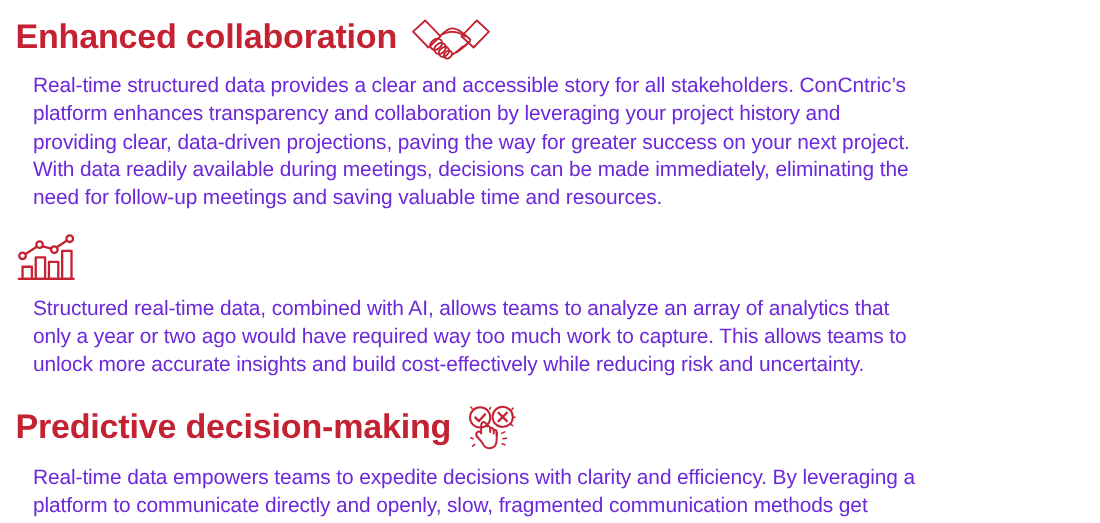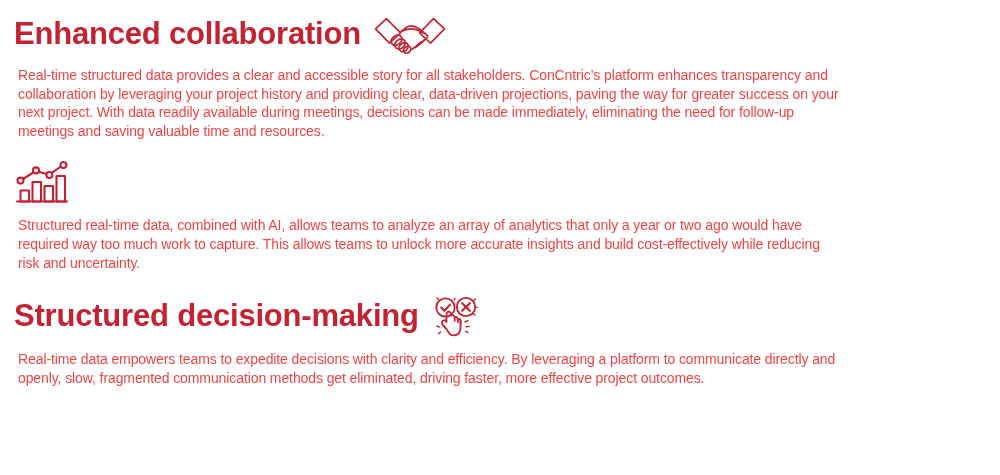--- a/index.html
+++ b/index.html
@@ -48,24 +48,24 @@
   .heading-icon {
     display: inline-flex;
     align-items: center;
     justify-content: center;
     flex: 0 0 auto;
     position: relative;
     top: 1px;
   }
 
   .section-body {
-    margin: 4px;
+    margin: 16px;
     padding: 0;
-    color: #ef4444;
-    font-size: 14px;
+    color: #6d28d9;
+    font-size: 19px;
     line-height: 1.33;
     letter-spacing: -0.1px;
     max-width: 972px;
   }
 
   
   #section-collaboration { margin-top: 4px; }
   #section-collaboration .section-body { margin-top: 12px; }
 
   #section-predictive { margin-top: 20px; }
@@ -144,21 +144,21 @@
           <circle cx="35.4" cy="14.0" r="3.0" fill="#ffffff"></circle>
           <circle cx="49.4" cy="4.0" r="3.0" fill="#ffffff"></circle>
         </svg>
       </span>
     </h2>
     <p class="section-body">Structured real-time data, combined with AI, allows teams to analyze an array of analytics that only a year or two ago would have required way too much work to capture. This allows teams to unlock more accurate insights and build cost-effectively while reducing risk and uncertainty.</p>
   </div>
 
   <div class="section" id="section-decision">
     <h2 class="section-heading">
-      <span class="heading-text">Structured decision-making</span>
+      <span class="heading-text">Predictive decision-making</span>
       <span class="heading-icon">
         <svg width="50" height="44" viewBox="0 0 50 44" fill="none" stroke="#C32232" stroke-width="1.8" stroke-linecap="round" stroke-linejoin="round">
 
           <circle cx="14.5" cy="12.5" r="9.2"></circle>
           <path d="M10.2 12.6 L13.4 15.8 L19.0 9.6" stroke-width="2.1"></path>
 
           <circle cx="35.0" cy="12.0" r="9.2"></circle>
           <path d="M31.2 8.2 L38.8 15.8" stroke-width="2.1"></path>
           <path d="M38.8 8.2 L31.2 15.8" stroke-width="2.1"></path>
 

